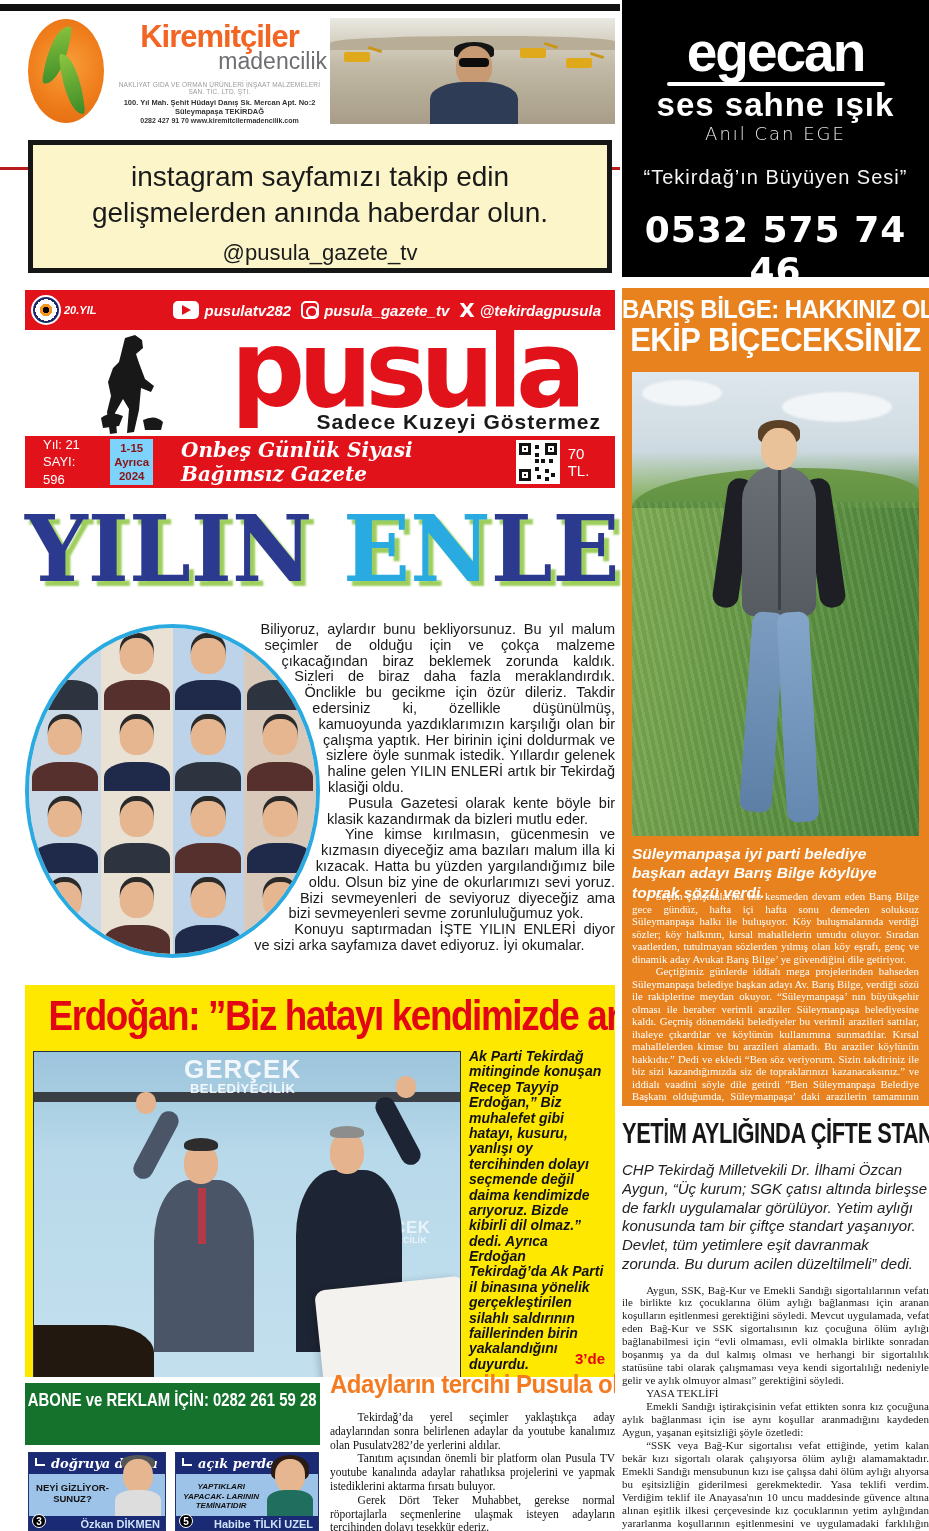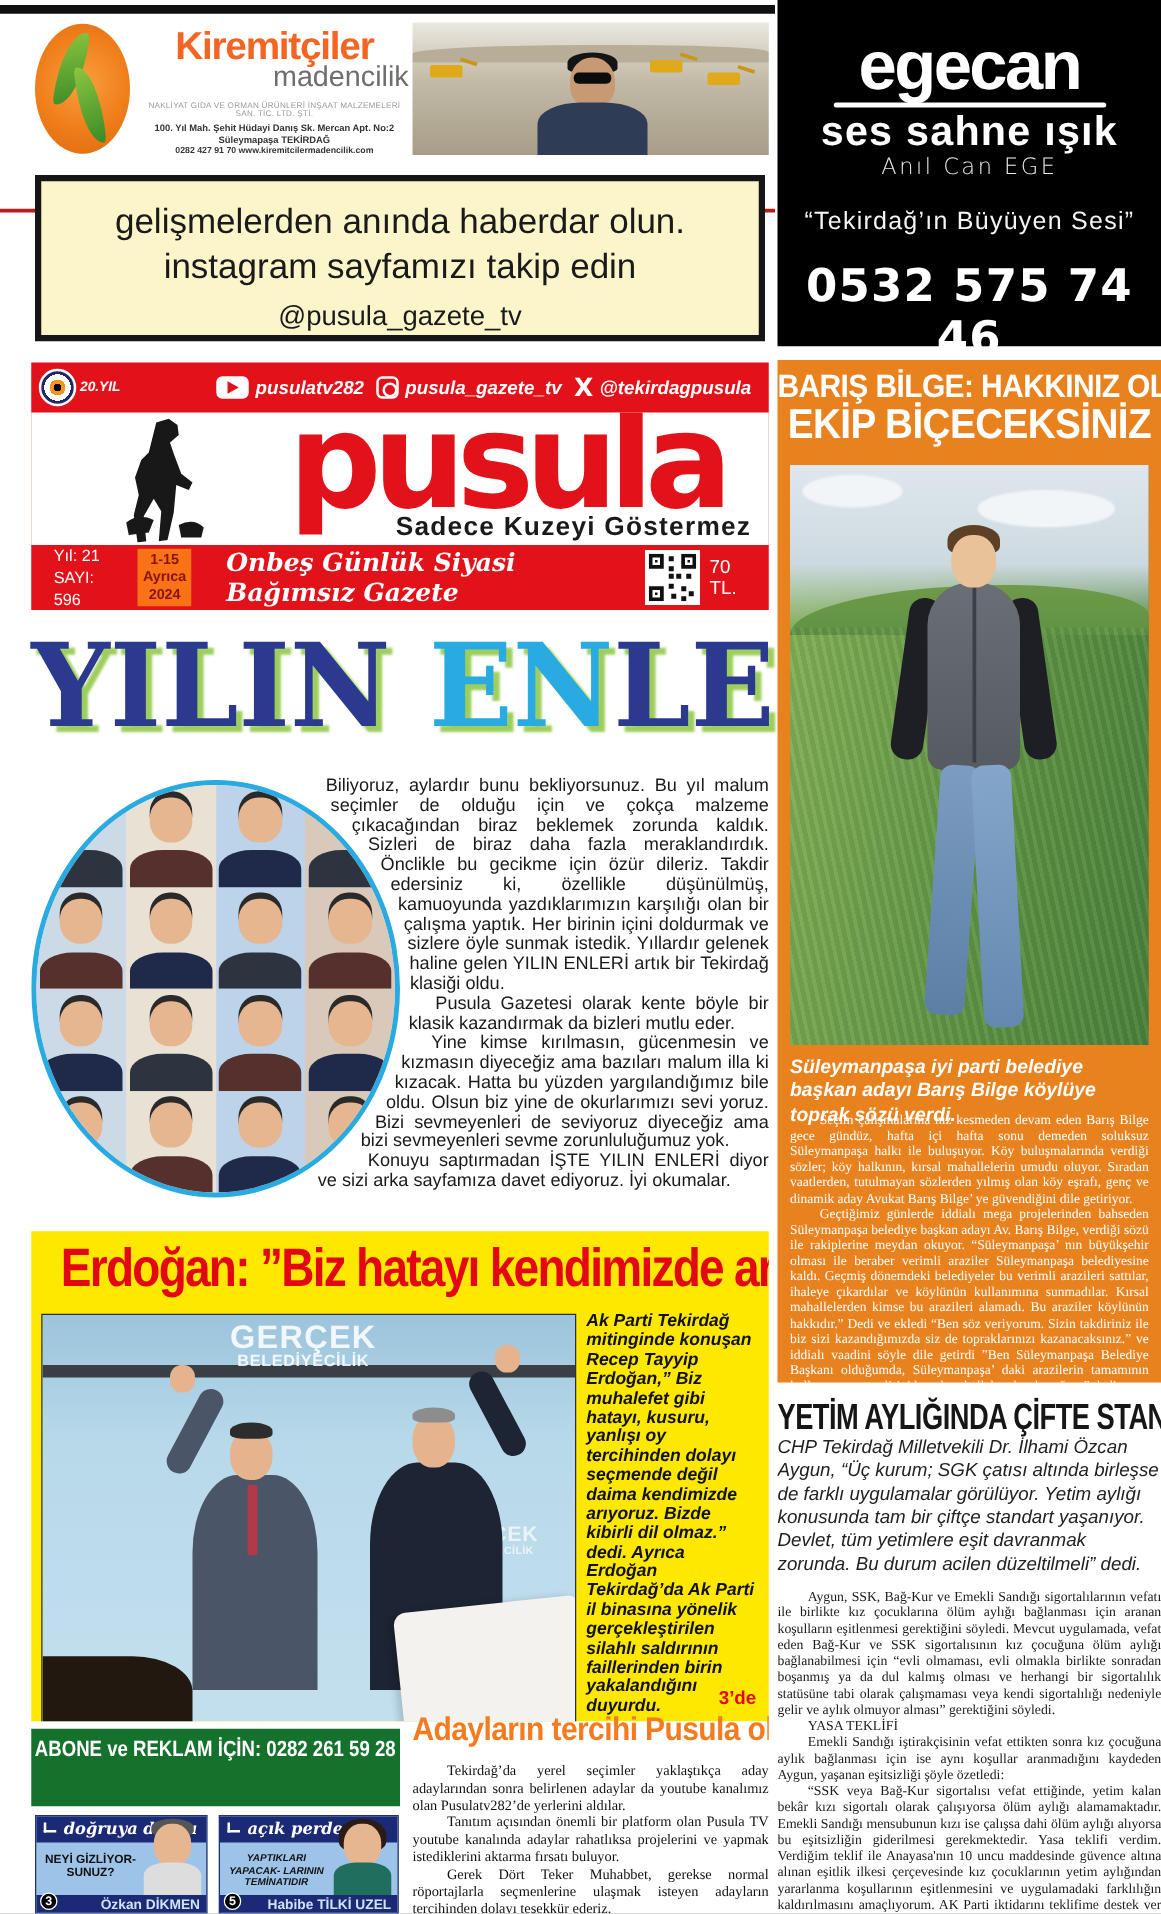--- a/index.html
+++ b/index.html
@@ -62,21 +62,21 @@
   .ic-ig::after { content:""; position:absolute; left:3px; top:3px; width:8px; height:8px; border:2px solid #fff; border-radius:50%; }
   .ic-x { font-weight:900; font-size:20px; font-style:normal; font-family:"DejaVu Sans", sans-serif; }
   .mast-mid { position:relative; height:106px; background:#fff; overflow:hidden; }
   .ataturk { position:absolute; left:48px; top:4px; }
   .logo-pusula { position:absolute; left:180px; top:-22px; width:400px; text-align:center;
     color:#e2121b; font-size:104px; font-weight:900; letter-spacing:-7px; font-family:"DejaVu Sans", sans-serif;
     transform:scaleY(1.02); }
   .tagline { position:absolute; right:14px; bottom:2px; font-size:21px; font-weight:900; color:#1a1a1a; letter-spacing:1px; }
   .mast-bot { position:relative; height:52px; display:flex; align-items:center; color:#fff; }
   .yil-sayi { margin-left:18px; font-size:13px; line-height:1.35; }
-  .datebox { width:54px; height:46px; background:#f97316; color:#8a1313; font-size:11.5px; font-weight:700;
+  .datebox { width:54px; height:46px; background:#7dd3fc; color:#8a1313; font-size:11.5px; font-weight:700;
     text-align:center; line-height:1.2; margin-left:22px; padding-top:3px; }
   .gazete-desc { font-size:20px; font-style:italic; font-weight:700; margin-left:28px; font-family:"DejaVu Serif", serif; }
   .qr { width:44px; height:44px; background:#fff; margin-left:auto; margin-right:8px; padding:3px; }
   .price { font-size:15px; margin-right:14px; }
 
   
   .headline-lead { position:absolute; left:25px; top:498px; width:590px; text-align:center;
     font-family:"DejaVu Serif", serif; font-weight:900; font-size:88px; letter-spacing:0px; line-height:1.15;
     text-shadow:5px 5px 2px rgba(140,198,63,.85); white-space:nowrap; transform:scaleY(1.05); }
   .hl-navy { color:#2b3a8f; } .hl-cyan { color:#29abe2; }
@@ -169,21 +169,21 @@
 
   
   .adaylar { position:absolute; left:330px; top:1370px; width:285px; height:161px; overflow:hidden; }
   .ad-head { color:#f47b20; font-weight:900; font-size:25px; white-space:nowrap; transform:scale(.96,1.05); transform-origin:left; letter-spacing:-.5px; }
   .ad-body { margin-top:12px; font-family:"Liberation Serif", serif; font-size:11.5px; line-height:1.2; text-align:justify; color:#111; }
   .ad-body p { text-indent:2.4em; }
 
   
   .yetim { position:absolute; left:622px; top:1118px; width:307px; height:413px; overflow:hidden; }
   .yt-head { color:#161616; font-weight:900; font-size:26px; white-space:nowrap; transform:scale(.84,1.12); transform-origin:left center; letter-spacing:-.5px; }
-  .yt-intro { font-style:italic; font-size:15px; line-height:1.25; color:#222; }
+  .yt-intro { margin-top:12px; font-style:italic; font-size:15px; line-height:1.25; color:#222; }
   .yt-body { margin-top:10px; font-family:"Liberation Serif", serif; font-size:11px; line-height:1.18; text-align:justify; color:#1a1a1a; }
   .yt-body p { text-indent:2.2em; }
   .yt-sub { font-weight:400; text-indent:2.2em; }
   .photo-parl { float:right; width:172px; height:128px; margin:4px 0 4px 6px; position:relative; overflow:hidden;
     background:linear-gradient(180deg,#b9c2c6 0%, #cdc3b8 40%, #d8cfc4 100%); }
   .parl-row { position:absolute; left:0; width:100%; height:16px; background:rgba(90,100,110,.35); }
   .parl-desk { position:absolute; left:-10%; bottom:-36px; width:120%; height:70px; background:#5a3d28; border-radius:50% 50% 0 0; }
   .parl-man { position:absolute; left:62px; top:18px; width:70px; height:90px; }
   .parl-man .head { position:absolute; left:24px; top:4px; width:22px; height:26px; background:#d9a77c; border-radius:46%; }
   .parl-man .hair { position:absolute; left:23px; top:1px; width:24px; height:9px; background:#3c3c3c; border-radius:50% 50% 20% 20%; }
@@ -229,22 +229,22 @@
     <div class="eg-person">Anıl Can EGE</div>
     <div class="eg-slogan">“Tekirdağ’ın Büyüyen Sesi”</div>
     <div class="eg-phone">0532 575 74 46</div>
     <div class="eg-addr">
       <div>Yavuz mh. Hükümet od. Koca Kardeşler Pasajı</div>
       <div>D Blok 173/4 SÜLEYMANPAŞA/TEKİRDAĞ</div>
     </div>
   </div>
 
   <div class="banner-insta">
+    <div class="bi-line">instagram sayfamızı takip edin</div>
     <div class="bi-line">gelişmelerden anında haberdar olun.</div>
-    <div class="bi-line">instagram sayfamızı takip edin</div>
     <div class="bi-handle">@pusula_gazete_tv</div>
   </div>
 
   <div class="masthead">
     <div class="mast-top">
       <div class="nazar"></div>
       <div class="yil20">20.YIL</div>
       <div class="socials">
         <div class="soc">
           <span class="ic-yt"></span>

